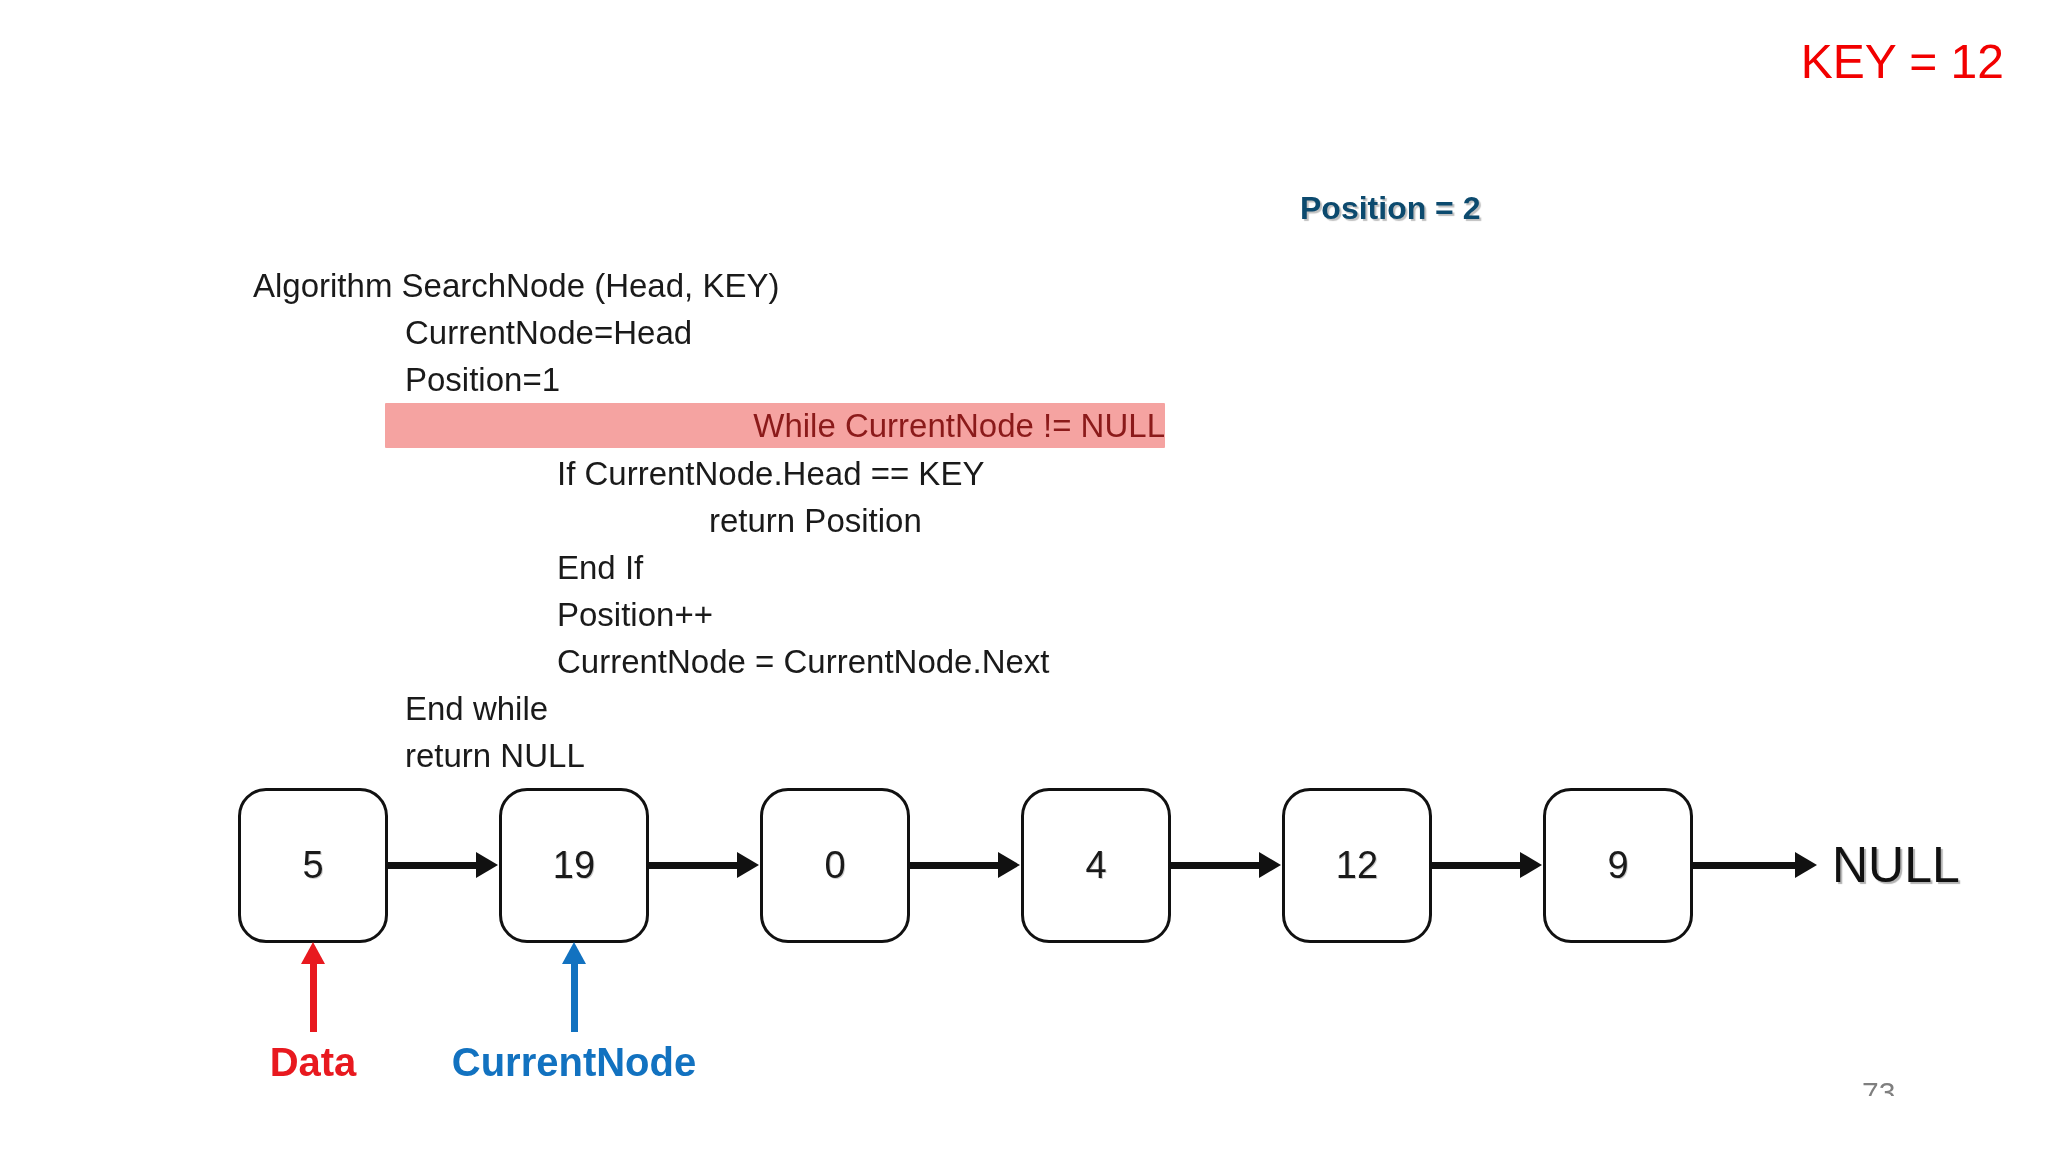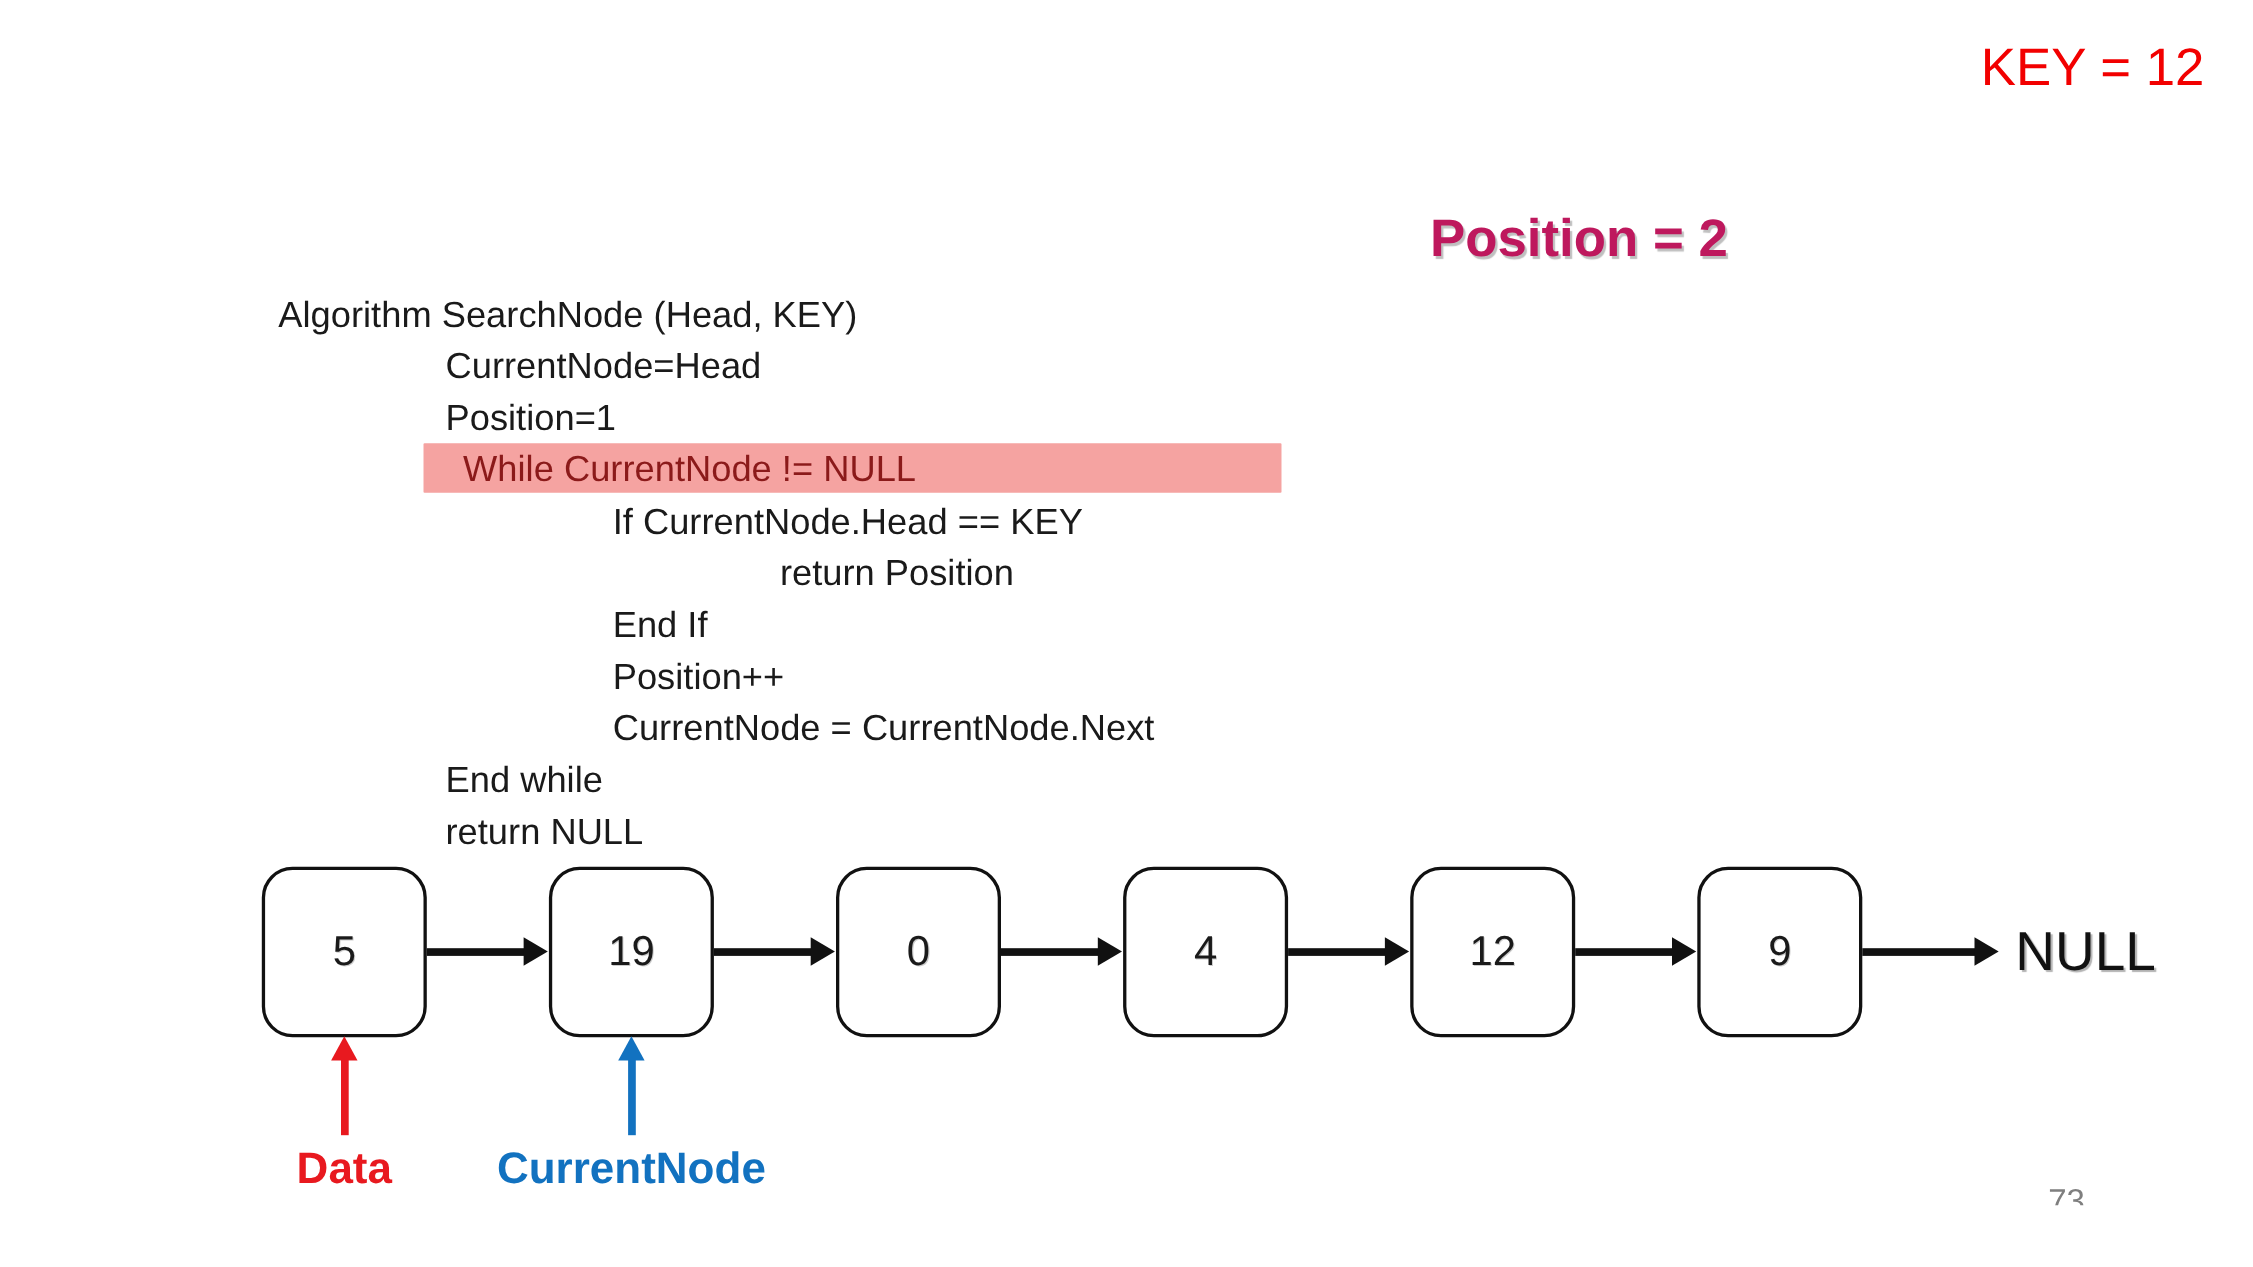--- a/index.html
+++ b/index.html
@@ -27,39 +27,40 @@
     margin: 0;
     font-size: 80px;
     font-weight: 300;
     letter-spacing: -1px;
     color: #161616;
   }
   .position-label {
     position: absolute;
     left: 1300px;
     top: 190px;
-    font-size: 48px;
+    font-size: 32px;
     font-weight: 700;
-    color: #be185d;
+    color: #0c4a6e;
     text-shadow: 2px 2px 1px rgba(0,0,0,0.25);
   }
   .code-line {
     position: absolute;
     height: 47px;
     line-height: 47px;
     font-size: 33px;
     white-space: pre;
     color: #1a1a1a;
   }
   .code-line.hl {
     box-sizing: border-box;
     padding-left: 36px;
     height: 45px;
     line-height: 45px;
     border-radius: 1px;
+    text-align: right;
   }
   .node {
     position: absolute;
     box-sizing: border-box;
     width: 150px;
     height: 155px;
     border: 3px solid #111;
     border-radius: 28px;
     background: #fff;
     display: flex;

